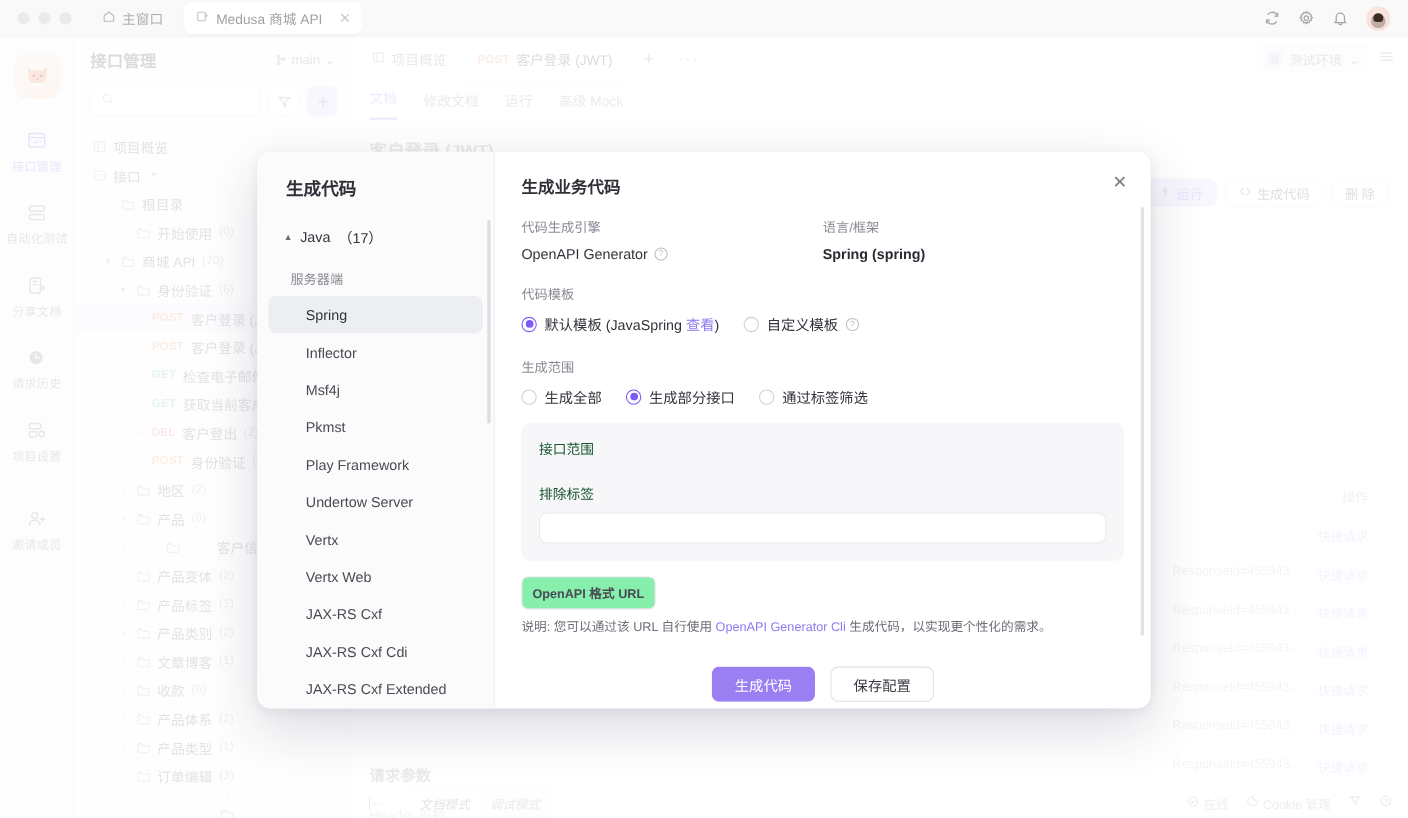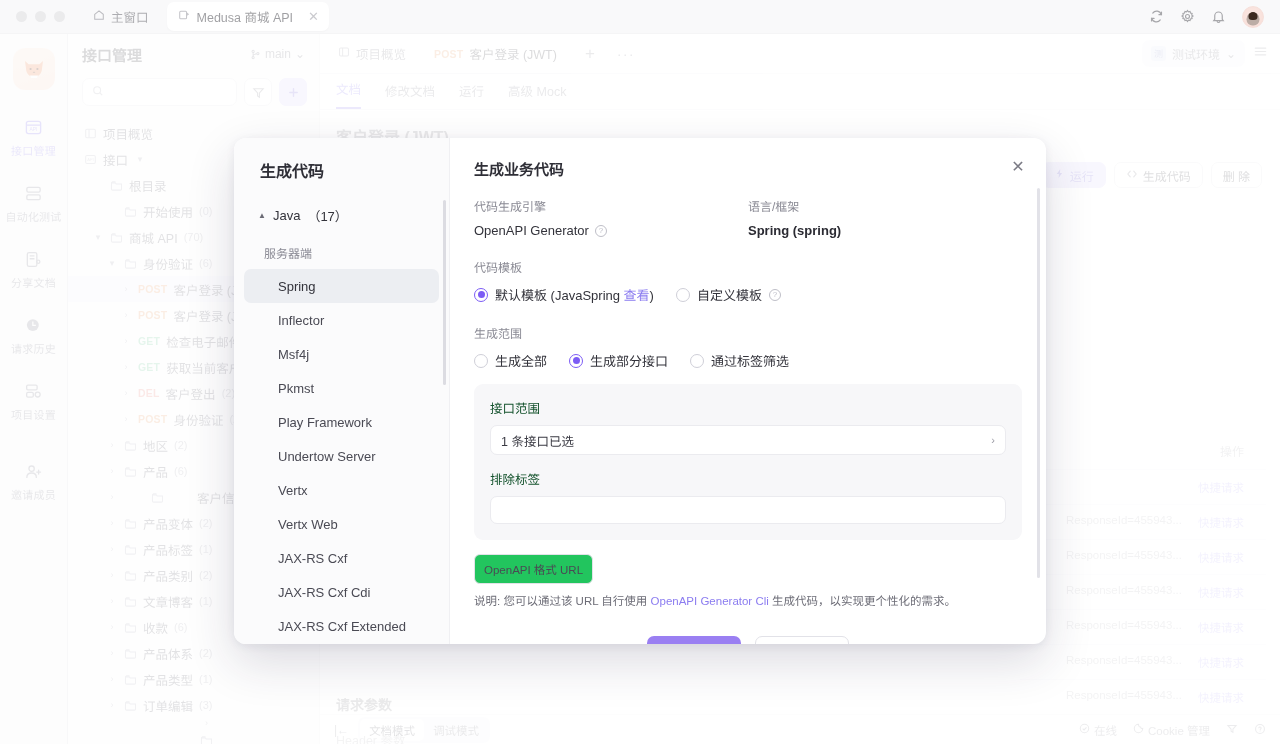--- a/index.html
+++ b/index.html
@@ -144,21 +144,21 @@
 
   .req-params{ position:absolute; left:16px; top:660px; opacity:.22; }
   .rp-title{ font-size:14px; color:#2f2f37; font-weight:600; }
   .rp-sub{ font-size:12.5px; color:#55555e; margin-top:16px; }
 
   .statusbar{
     position:absolute; left:320px; bottom:0; width:960px; height:30px;
     border-top:1px solid #f1f1f4; background:#fff;
     display:flex; align-items:center; padding:0 14px; gap:10px; opacity:.34;
   }
-  .sbar-left{ display:flex; align-items:center; gap:9px; }
+  .sbar-left{ display:flex; align-items:center; gap:21px;font-style:italic; }
   .mode-seg{ display:flex; background:#f5f5f7; border-radius:7px; padding:2px; }
   .mode-seg span{ font-size:11.5px; color:#7b7b85; padding:3px 9px; border-radius:5px; }
   .mode-seg span.on{ background:#fff; color:#55555e; }
   .sbar-right{ margin-left:auto; display:flex; align-items:center; gap:16px; font-size:11.5px; color:#8a8a94; }
   .sbar-right .it{ display:flex; align-items:center; gap:4px; }
 
   
   .scrim{ position:absolute; inset:0; background:rgba(255,255,255,.55); }
   .modal{
     position:absolute; left:234px; top:138px; width:812px; height:506px;
@@ -225,22 +225,22 @@
     height:30px; background:#fff; border:1px solid #ebebef; border-radius:7px;
     display:flex; align-items:center; padding:0 10px; font-size:12.5px; color:#3a3a43;
   }
   .sel-box .chev{ margin-left:auto; color:#9a9aa4; font-size:11px; }
   .inp-box{
     height:28px; background:#fff; border:1px solid #ebebef; border-radius:7px;
   }
   .panel .gap{ height:14px; }
   .url-btn{
     display:inline-flex; align-items:center; height:23px; padding:14px 9px;
-    border:1px solid #e2e2e8; border-radius:6px; background:#22c55e;
-    font-size:11.5px; color:#4a4a54; margin-top:14px;
+    border:1px solid #e2e2e8; border-radius:6px; background:#86efac;
+    font-size:11.5px; color:#4a4a54; margin-top:14px;font-weight:bold;
   }
   .note{ font-size:11.5px; color:#6d6d77; margin-top:9px; line-height:1.5; }
   .m-actions{ display:flex; justify-content:center; gap:14px; margin-top:26px; }
   .pbtn{
     height:32px; padding:0 20px; border-radius:7px; font-size:13px;
     display:flex; align-items:center; justify-content:center; border:1px solid transparent;
   }
   .pbtn.primary{ background:#9a7ff2; color:#fff; }
   .pbtn.ghost{ background:#fff; color:#3a3a43; border-color:#e2e2e8; }
 </style>
@@ -855,24 +855,20 @@
             <span>生成部分接口</span>
           </label>
           <label class="radio">
             <span class="rd"></span>
             <span>通过标签筛选</span>
           </label>
         </div>
 
         <div class="panel">
           <div class="fld-label2">接口范围</div>
-          <div class="sel-box">
-            <span>1 条接口已选</span>
-            <span class="chev">›</span>
-          </div>
           <div class="gap"></div>
           <div class="fld-label2">排除标签</div>
           <div class="inp-box"></div>
         </div>
       </div>
 
       <div>
         <div class="url-btn">OpenAPI 格式 URL</div>
       </div>
       <div class="note"><span>说明: 您可以通过该 URL 自行使用 </span><span class="lnk">OpenAPI Generator Cli</span><span> 生成代码，以实现更个性化的需求。</span></div>

